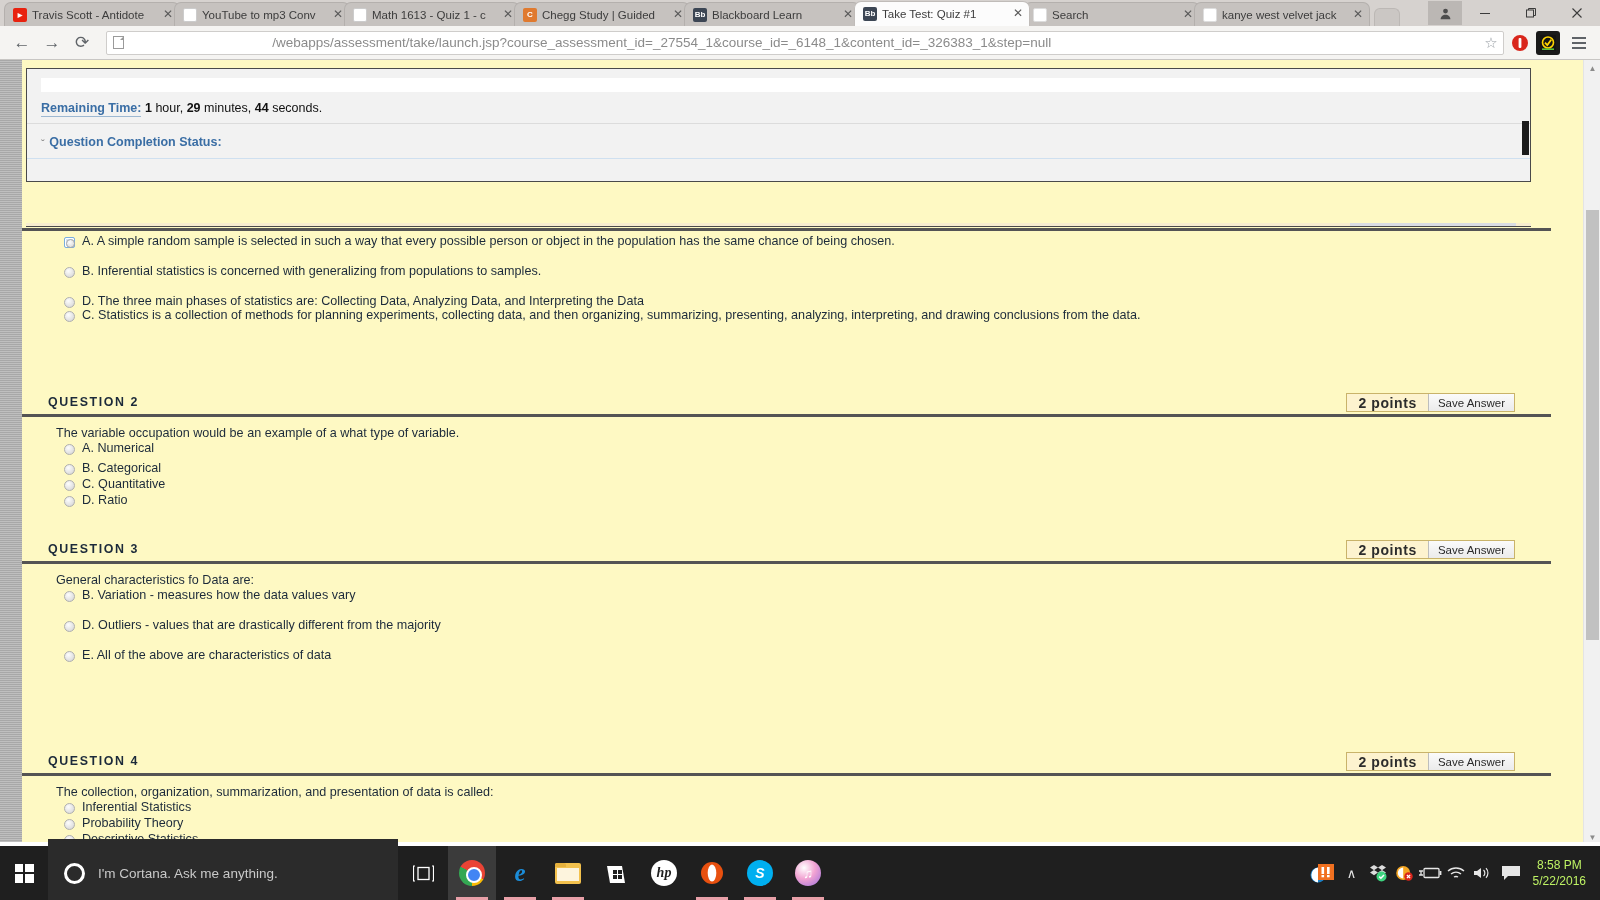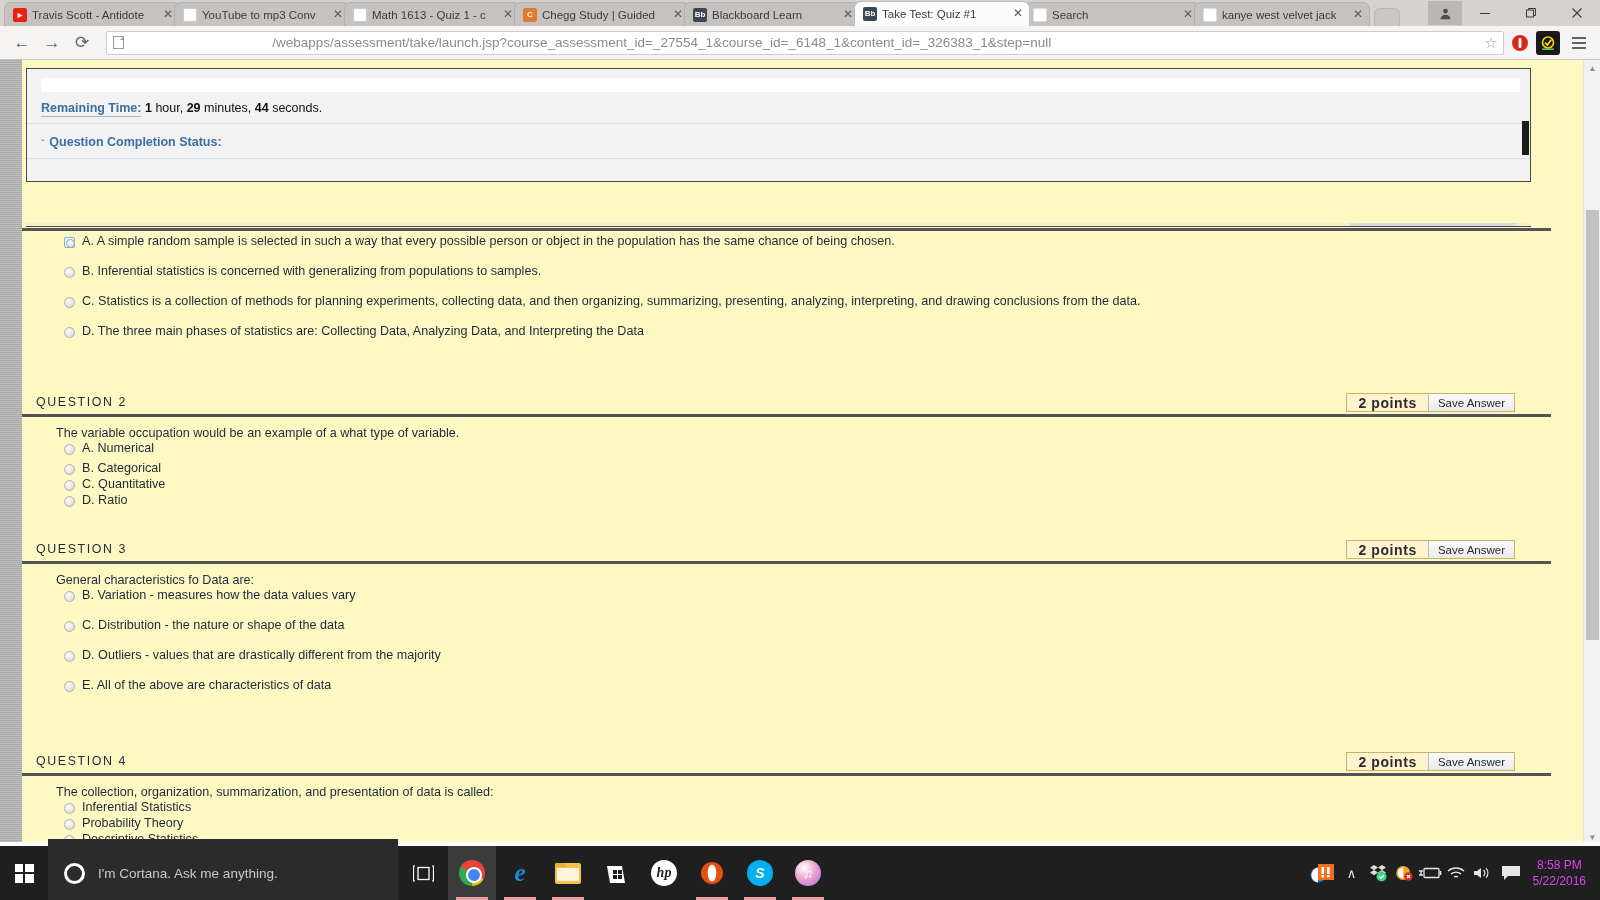--- a/index.html
+++ b/index.html
@@ -333,24 +333,24 @@
 
   .q-header {
     display: flex;
     align-items: center;
     border-bottom: 3px solid #545454;
     height: 27px;
     position: relative;
   }
   .q-title {
     font-size: 12.4px;
-    font-weight: normal;
+    font-weight: bold;
     letter-spacing: 1.6px;
     color: #1c2a3a;
-    padding-left: 14px;
+    padding-left: 26px;
   }
   .q-actions {
     position: absolute;
     right: 36px; bottom: 2px;
     display: flex;
     align-items: stretch;
     height: 19px;
     border: 1px solid #c9b36a;
   }
   .q-points {
@@ -447,21 +447,21 @@
     height: 54px;
     padding-right: 4px;
   }
   .tray-ic {
     width: 26px; height: 54px;
     display: flex; align-items: center; justify-content: center;
     color: #e6e6e6; font-size: 13px;
     position: relative;
   }
   .clock {
-    color: #d946ef;
+    color: #bef264;
     font-size: 12px;
     text-align: center;
     line-height: 16px;
     padding: 0 10px 0 6px;
   }
   .bottom-strip {
     position:absolute; left:0; bottom:54px; width:1600px; height:4px; background:#ffffff;
   }
 </style>
 </head>
@@ -596,27 +596,27 @@
       <div class="qblock" style="position:absolute;left:0;top:174px;width:1529px;">
         <div style="padding-left:42px;">
           <div class="opt" style="margin-bottom:16px;">
             <span class="radio focused"></span>
             <span>A. A simple random sample is selected in such a way that every possible person or object in the population has the same chance of being chosen.</span>
           </div>
           <div class="opt" style="margin-bottom:16px;">
             <span class="radio"></span>
             <span>B. Inferential statistics is concerned with generalizing from populations to samples.</span>
           </div>
+          <div class="opt" style="margin-bottom:0;">
+            <span class="radio"></span>
+            <span>D. The three main phases of statistics are:   Collecting Data,  Analyzing Data, and Interpreting the Data</span>
+          </div>
           <div class="opt" style="margin-bottom:16px;">
             <span class="radio"></span>
             <span>C. Statistics is a collection of methods for planning experiments, collecting data, and then organizing, summarizing, presenting, analyzing, interpreting, and drawing conclusions from the data.</span>
-          </div>
-          <div class="opt" style="margin-bottom:0;">
-            <span class="radio"></span>
-            <span>D. The three main phases of statistics are:   Collecting Data,  Analyzing Data, and Interpreting the Data</span>
           </div>
         </div>
       </div>
 
       <div class="qblock" style="position:absolute;left:0;top:330px;width:1529px;">
         <div class="q-header">
           <span class="q-title">QUESTION 2</span>
           <div class="q-actions">
             <span class="q-points">2 points</span>
             <span class="q-save">Save Answer</span>
@@ -649,24 +649,20 @@
           <div class="q-actions">
             <span class="q-points">2 points</span>
             <span class="q-save">Save Answer</span>
           </div>
         </div>
         <div class="q-text" style="padding-left:34px;margin-top:9px;">General characteristics fo Data are:</div>
         <div style="padding-left:42px;">
           <div class="opt" style="margin-bottom:16px;">
             <span class="radio"></span>
             <span>B. Variation - measures how the data values vary</span>
-          </div>
-          <div class="opt" style="margin-bottom:16px;">
-            <span class="radio"></span>
-            <span>C. Distribution - the nature or shape of the data</span>
           </div>
           <div class="opt" style="margin-bottom:16px;">
             <span class="radio"></span>
             <span>D. Outliers - values that are drastically different from the majority</span>
           </div>
           <div class="opt">
             <span class="radio"></span>
             <span>E. All of the above are characteristics of data</span>
           </div>
         </div>

